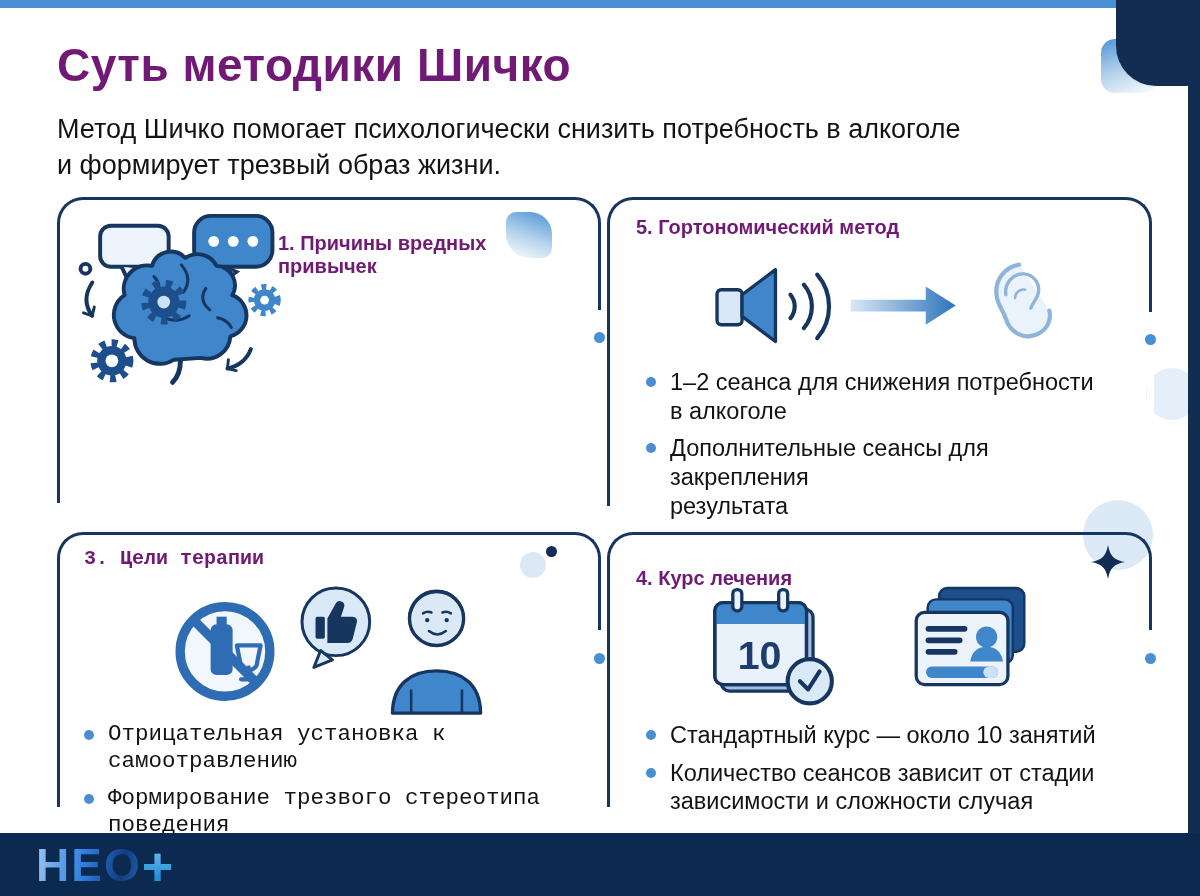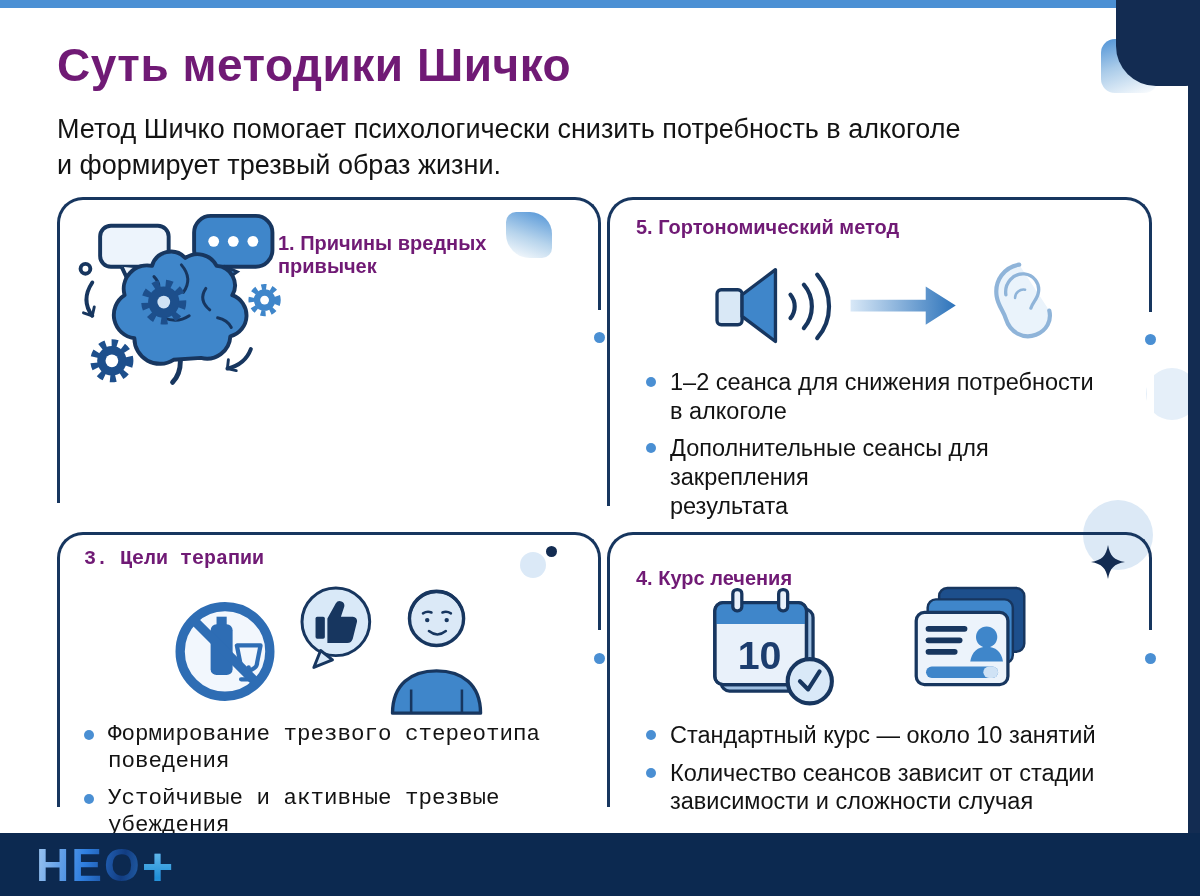--- a/index.html
+++ b/index.html
@@ -186,20 +186,21 @@
         <circle cx="60" cy="44" r="32" fill="#dbe9f7" stroke="#17365f" stroke-width="4"></circle>
         <path d="M29,38 a32,32 0 0 1 62,-2 c-5,-15 -15,-24 -31,-24 s-26,10 -31,26 z" fill="#1d3f73" stroke="#17365f" stroke-width="3"></path>
         <circle cx="49" cy="46" r="2.6" fill="#17365f"></circle>
           <circle cx="72" cy="46" r="2.6" fill="#17365f"></circle>
         <path d="M44,38 q5,-3 10,-1 M67,37 q5,-2 10,1 M51,59 q10,8 20,0" stroke="#17365f" stroke-width="3" fill="none" stroke-linecap="round"></path>
         <path d="M8,156 c0,-34 22,-50 52,-50 s52,16 52,50 z" fill="#3f86ca" stroke="#17365f" stroke-width="4" stroke-linejoin="round"></path>
         <path d="M30,128 v28 M90,128 v28" stroke="#17365f" stroke-width="3" fill="none"></path>
       </g>
     </svg>
     <ul class="bullets bullets-sm" style="left:22px;top:186px;width:512px;">
+      <li>Отрицательная установка к самоотравлению</li>
       <li>Формирование трезвого стереотипа поведения</li>
       <li>Устойчивые и активные трезвые убеждения</li>
     </ul>
   </div>
 
   <div class="card card4">
     <div class="gap" style="top:95px;"></div>
     <div class="borderdot" style="top:118px;"></div>
     <div class="card-title" style="left:26px;top:12px;width:420px;margin-top:20px;">4. Курс лечения</div>
     <svg class="icn" style="left:98px;top:48px;" width="328" height="131" viewBox="0 0 400 160">

